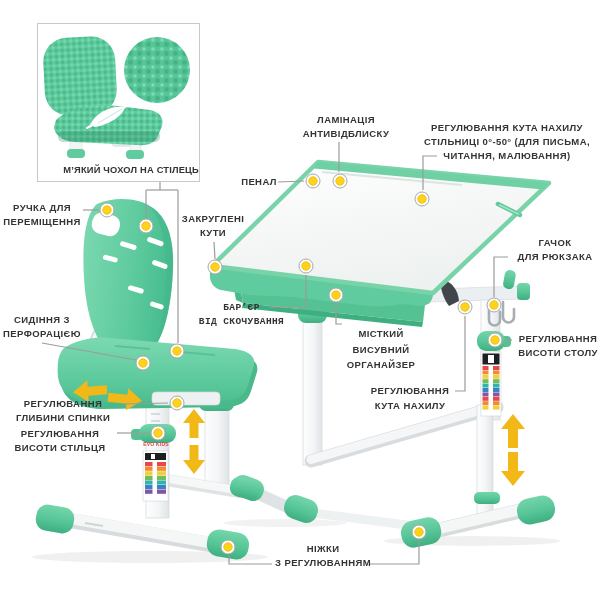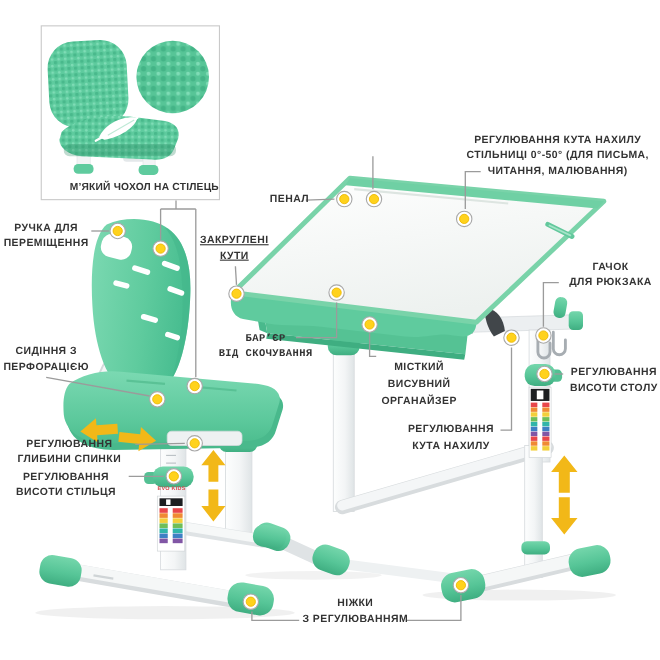--- a/index.html
+++ b/index.html
@@ -1,21 +1,21 @@
 <!DOCTYPE html>
 <html><head>
 <meta charset="utf-8">
 <style>
   html,body{margin:0;padding:0;background:#fff;}
   #stage{position:relative;width:600px;height:600px;background:#fff;overflow:hidden;
          font-family:"Liberation Sans",sans-serif;}
   #art{position:absolute;left:0;top:0;}
   .lbl{position:absolute;font:700 9.5px/14px "Liberation Sans",sans-serif;color:#333;
        letter-spacing:.4px;white-space:pre-line;text-align:center;}
-  .lbl.left{text-align:right;}
+  .lbl.left{text-align:center;}
   #inset-box{position:absolute;left:37px;top:23px;width:163px;height:159px;
              border:1px solid #c9c9c9;background:#fff;box-sizing:border-box;}
   #inset-caption{position:absolute;left:0;bottom:5px;width:100%;text-align:right;
                  font:700 9.3px/11px "Liberation Sans",sans-serif;color:#333;letter-spacing:.2px;}
   #brand-chair{position:absolute;left:142px;top:441px;width:28px;text-align:center;
                font:700 5px/6px "Liberation Sans",sans-serif;color:#d6484d;letter-spacing:.2px;}
 </style>
 </head>
 <body>
 
@@ -323,23 +323,25 @@
   </div>
 
   <div class="lbl" style="left:0;top:201px;width:84px;">РУЧКА ДЛЯ
 ПЕРЕМІЩЕННЯ</div>
   <div class="lbl" style="left:0;top:313px;width:84px;">СИДІННЯ З
 ПЕРФОРАЦІЄЮ</div>
   <div class="lbl" style="left:6px;top:397px;width:114px;">РЕГУЛЮВАННЯ
 ГЛИБИНИ СПИНКИ</div>
   <div class="lbl" style="left:4px;top:427px;width:112px;">РЕГУЛЮВАННЯ
 ВИСОТИ СТІЛЬЦЯ</div>
-  <div class="lbl" style="left:173px;top:212px;width:80px;text-decoration:underline;">ЗАКРУГЛЕНІ
+  <div class="lbl" style="left:173px;top:212px;width:80px;">ЗАКРУГЛЕНІ
 КУТИ</div>
   <div class="lbl left" style="left:237px;top:175px;width:44px;">ПЕНАЛ</div>
+  <div class="lbl" style="left:299px;top:113px;width:94px;">ЛАМІНАЦІЯ
+АНТИВІДБЛИСКУ</div>
   <div class="lbl" style="left:412px;top:121px;width:190px;">РЕГУЛЮВАННЯ КУТА НАХИЛУ
 СТІЛЬНИЦІ 0°-50° (ДЛЯ ПИСЬМА,
 ЧИТАННЯ, МАЛЮВАННЯ)</div>
   <div class="lbl" style="left:505px;top:236px;width:100px;">ГАЧОК
 ДЛЯ РЮКЗАКА</div>
   <div class="lbl" style="left:193px;top:301px;width:97px;font-family:Liberation Mono, monospace;">БАР’ЄР
 ВІД СКОЧУВАННЯ</div>
   <div class="lbl" style="left:339px;top:314px;width:84px;line-height:15.5px;margin-top:12px;">МІСТКИЙ
 ВИСУВНИЙ
 ОРГАНАЙЗЕР</div>

